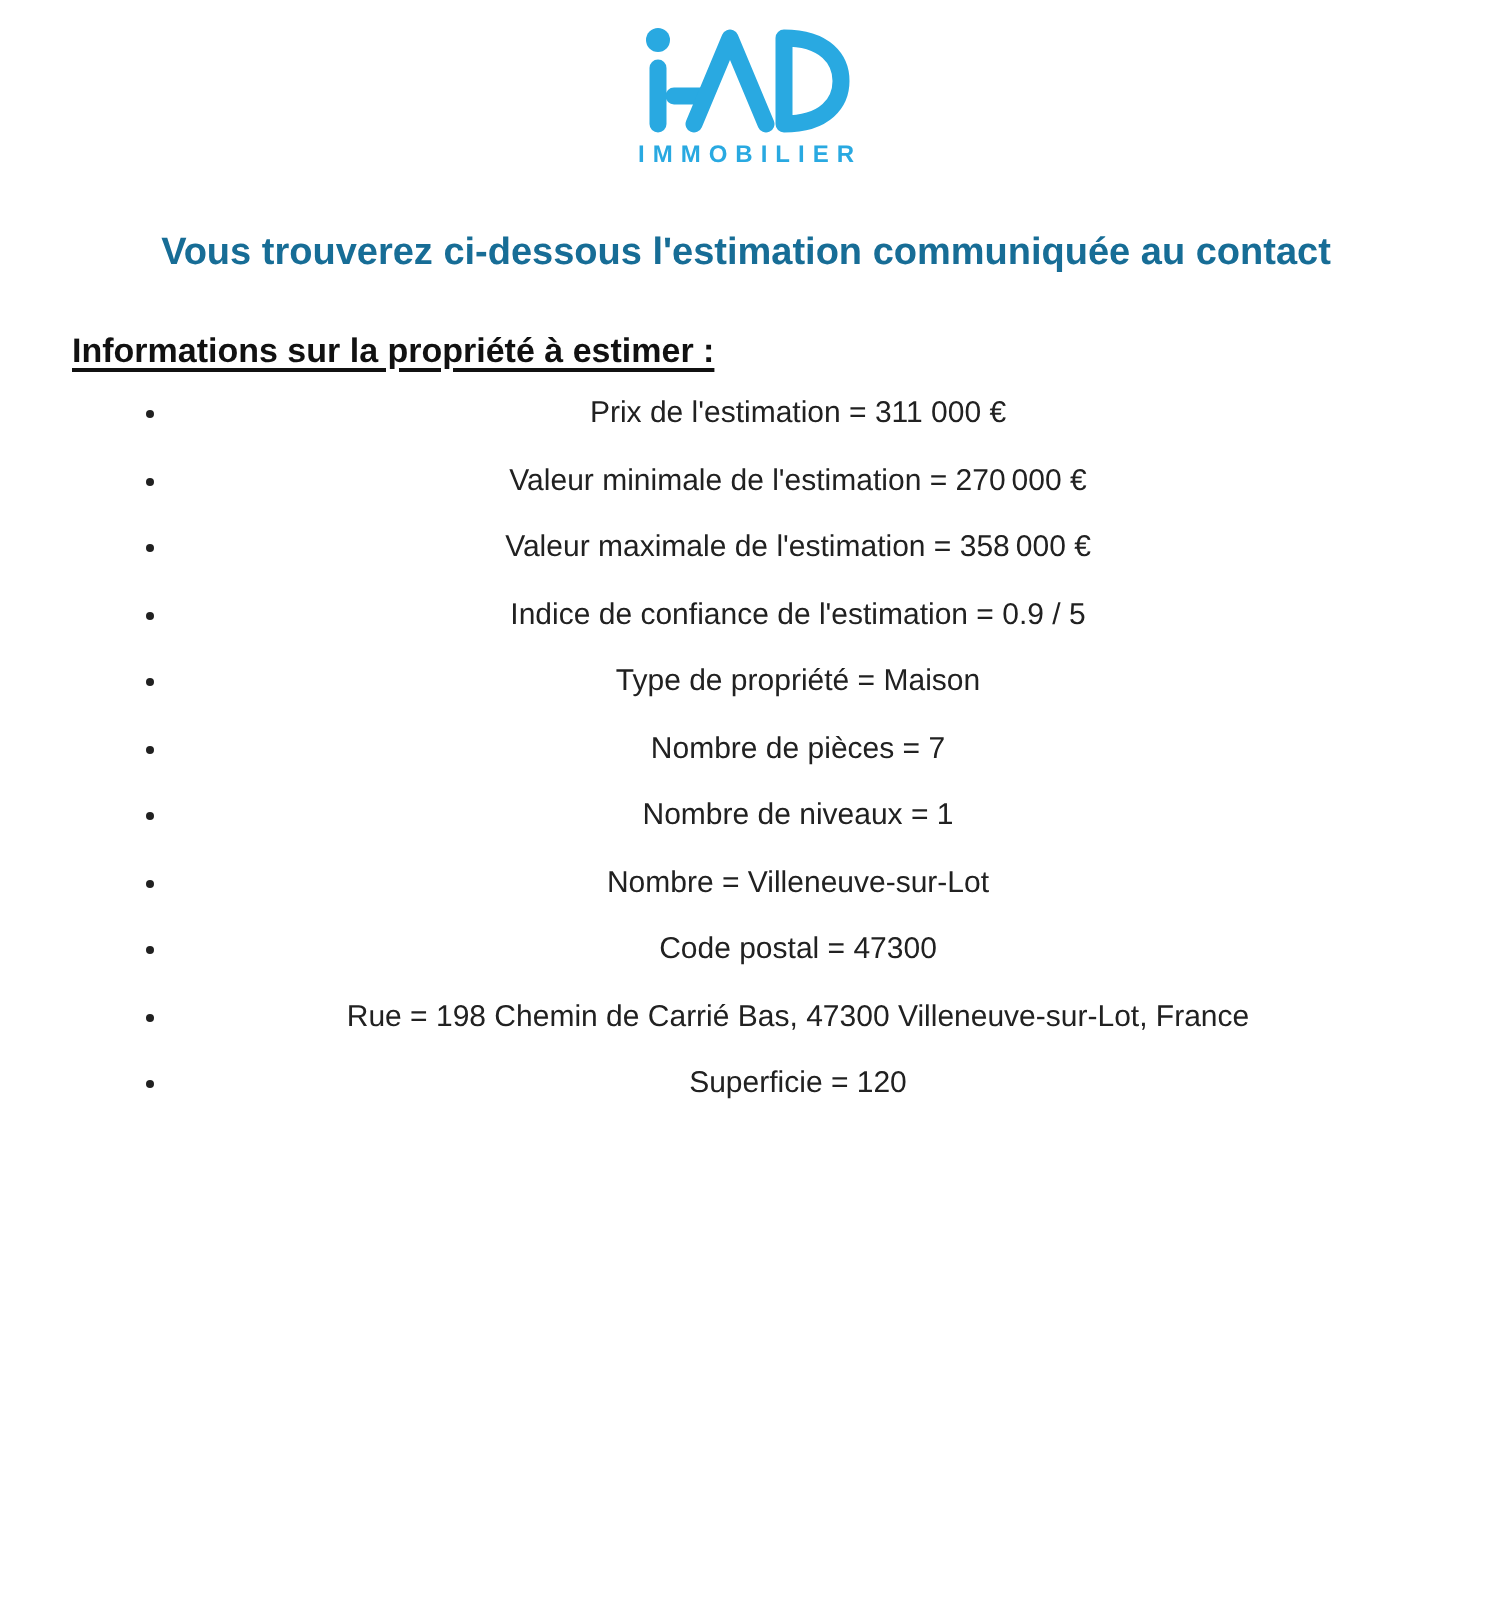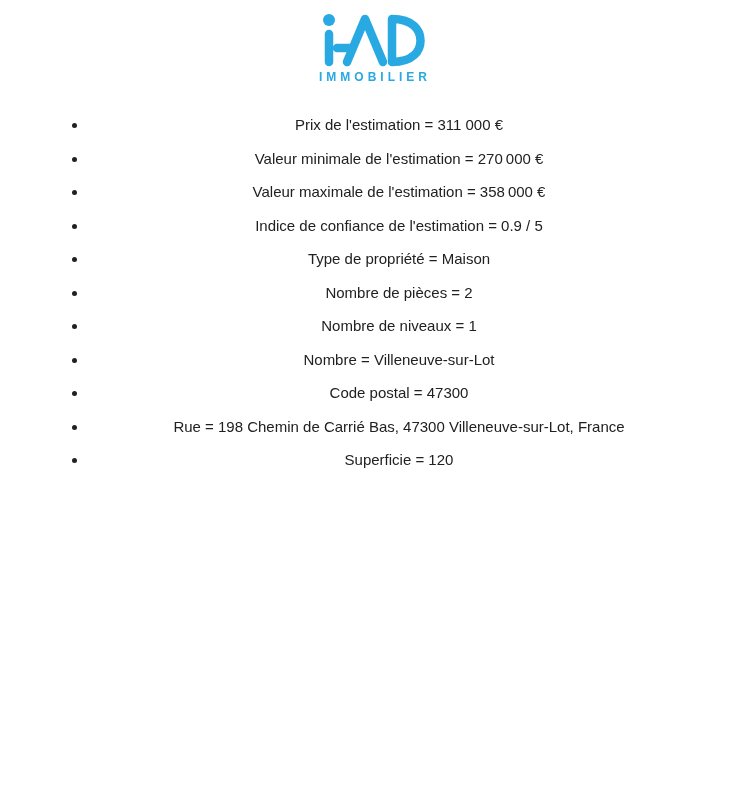--- a/index.html
+++ b/index.html
@@ -104,30 +104,32 @@
       <path d="M16 36 L31 36" stroke="#29A9E1" stroke-width="8.5" stroke-linecap="round" fill="none"></path>
 
       <path d="M26 50 L44 7 L62 50" stroke="#29A9E1" stroke-width="8.5" stroke-linecap="round" stroke-linejoin="round" fill="none"></path>
 
       <path d="M71 7 L71 50 M71 7 C 92 7 99.5 18 99.5 28.5 C 99.5 39 92 50 71 50" stroke="#29A9E1" stroke-width="8.5" stroke-linecap="round" stroke-linejoin="round" fill="none"></path>
     </svg>
     <div class="brand-subtitle">IMMOBILIER</div>
   </header>
 
   <section class="intro">
+    <h1 class="intro-title">Vous trouverez ci-dessous l'estimation communiquée au contact</h1>
   </section>
 
   <section class="info-section section-1">
+    <h2 class="section-heading">Informations sur la propriété à estimer :</h2>
     <ul class="info-list">
       <li>Prix de l'estimation = 311 000 €</li>
       <li>Valeur minimale de l'estimation = 270 000 €</li>
       <li>Valeur maximale de l'estimation = 358 000 €</li>
       <li>Indice de confiance de l'estimation = 0.9 / 5</li>
       <li>Type de propriété = Maison</li>
-      <li>Nombre de pièces = 2</li>
+      <li>Nombre de pièces = 7</li>
       <li>Nombre de niveaux = 1</li>
       <li>Nombre = Villeneuve-sur-Lot</li>
       <li>Code postal = 47300</li>
       <li>Rue = 198 Chemin de Carrié Bas, 47300 Villeneuve-sur-Lot, France</li>
       <li>Superficie = 120</li>
     </ul>
   </section>
 
   <section class="info-section section-2">
   </section>

